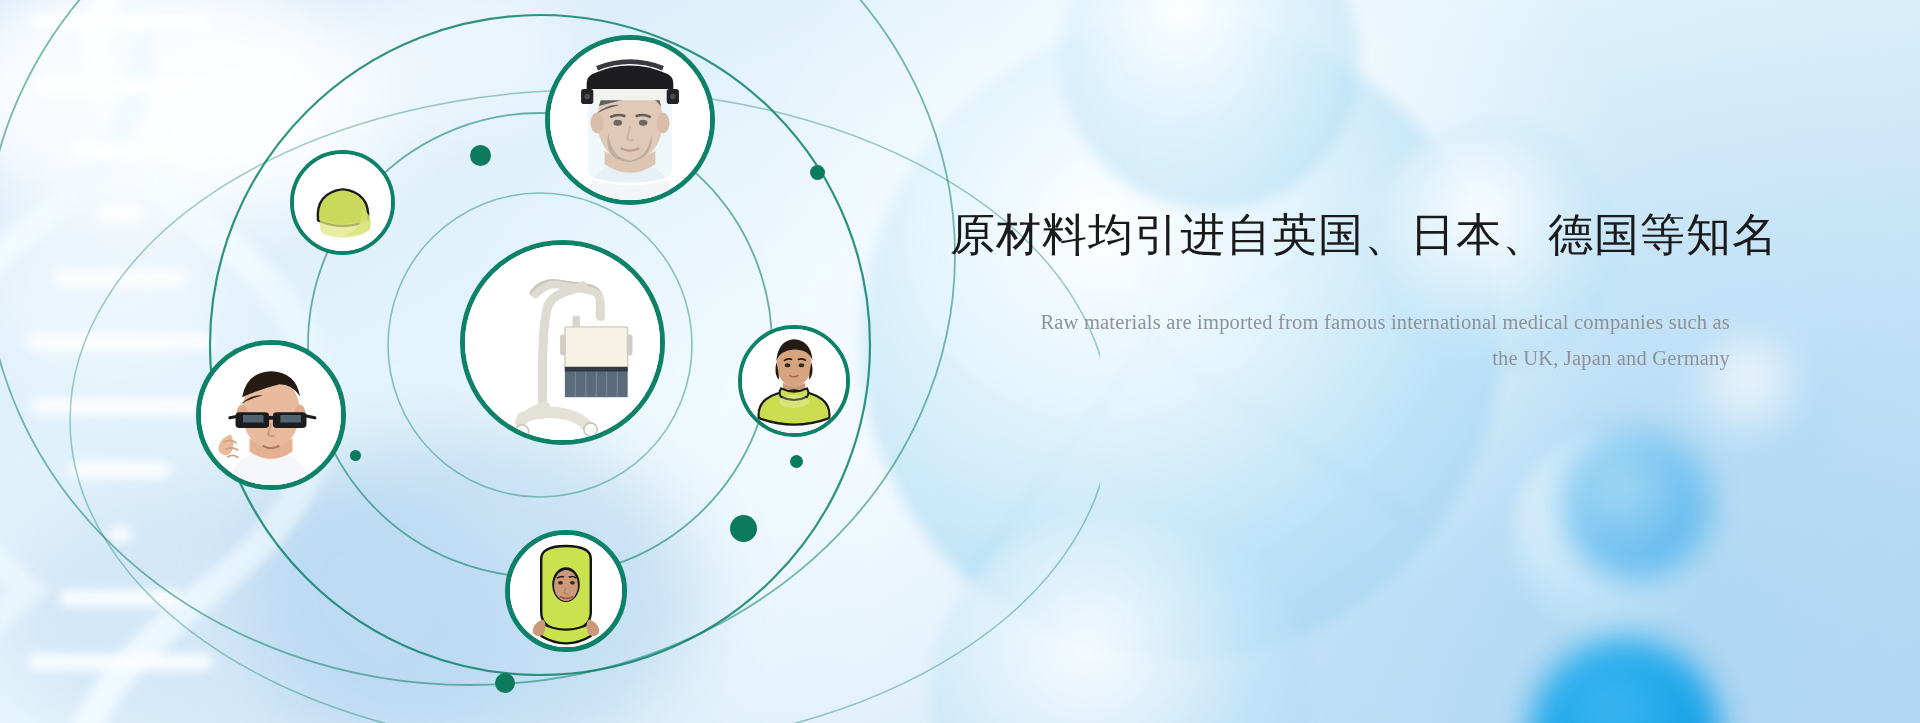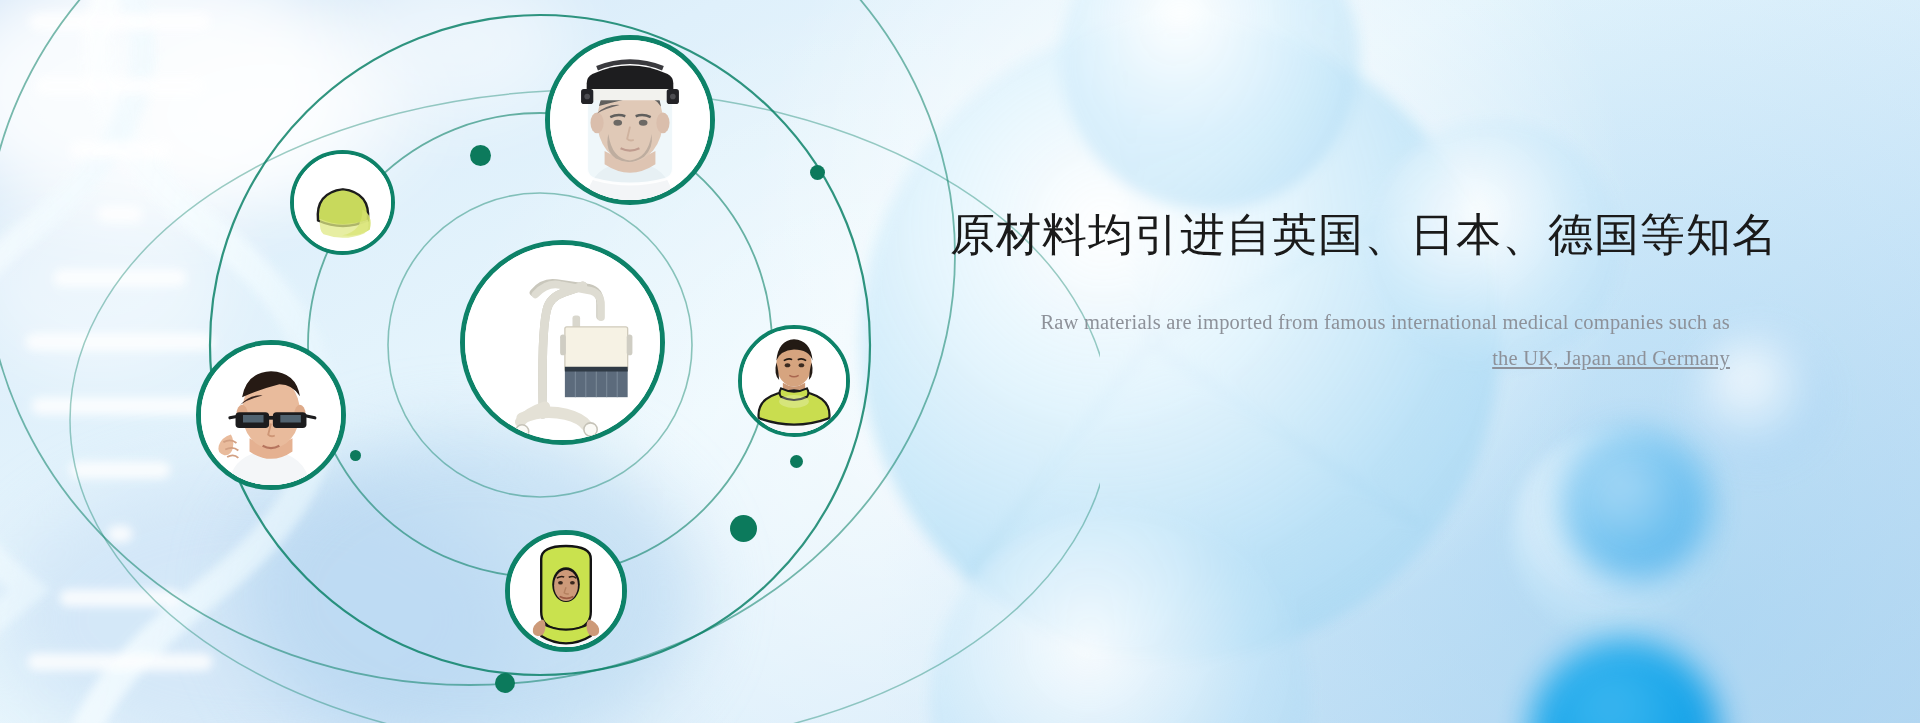--- a/index.html
+++ b/index.html
@@ -71,21 +71,21 @@
   .headline{
     color:#1a1a1a;font-size:45px;line-height:1.34;letter-spacing:1px;
     font-family:"DejaVu Sans","Liberation Sans",sans-serif;font-weight:400;
     white-space:nowrap;
   }
   .headline .l2{display:block;}
   .sub{
     margin-top:40px;color:#8d9199;font-size:20.5px;line-height:1.75;
     font-family:"Liberation Serif","DejaVu Serif",serif;letter-spacing:.2px;
   }
-  .sub .s2{display:block;text-decoration:underline;}
+  .sub .s2{display:block;}
 </style>
 </head>
 <body>
 
 <div id="banner">
 
   <div class="cloud c1"></div>
   <div class="cloud c2"></div>
   <div class="cloud c3"></div>
   <div class="cloud c4"></div>

